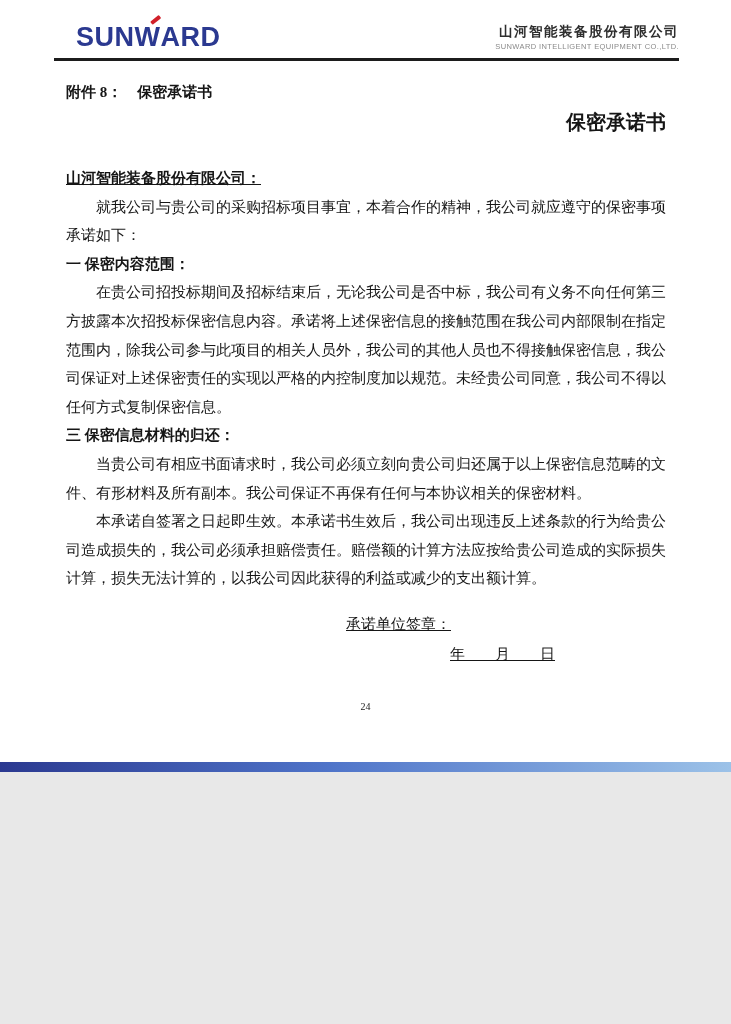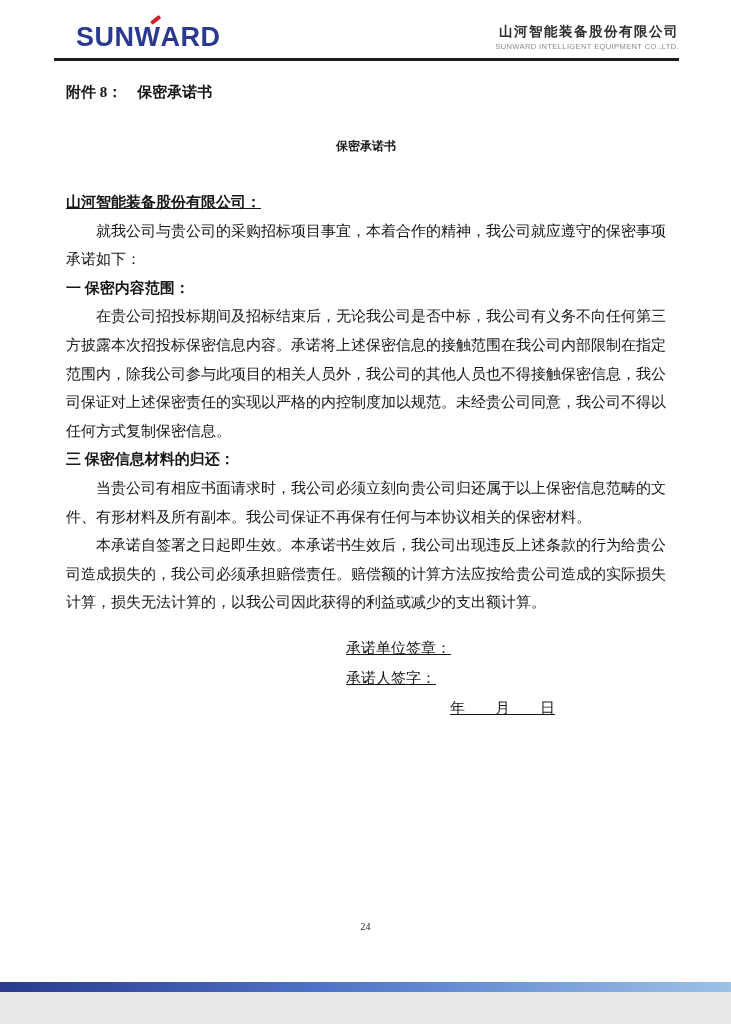--- a/index.html
+++ b/index.html
@@ -1,18 +1,18 @@
 <!DOCTYPE html>
 <html><head>
 <meta charset="utf-8">
 <style>
   html,body { margin:0; padding:0; background:#e8e8e8; }
   .sheet {
     position:relative;
-    width:731px; height:992px;
+    width:731px; height:772px;
     margin:0 auto;
     background:#ffffff;
     font-family:"Liberation Serif","DejaVu Serif",serif;
     color:#161616;
     overflow:hidden;
   }
 
   
   .header {
     position:absolute; top:24px; left:54px; right:52px;
@@ -44,22 +44,22 @@
     white-space:nowrap;
   }
 
   
   .content {
     position:absolute; top:82px; left:66px; width:600px;
     font-size:15px; line-height:28.6px; text-align:justify;
   }
   .attachment { font-weight:bold; line-height:20px; }
   .doc-title {
-    text-align:center; font-weight:bold; font-size:12px;
-    line-height:24px; margin-top:32px;
+    text-align:right; font-weight:bold; font-size:20px;
+    line-height:24px; margin-top:8px;
   }
   .salutation {
     font-weight:bold; text-decoration:underline; margin-top:30px;
   }
   p { margin:0; }
   .indent { text-indent:2em; }
   .sec-head { font-weight:bold; }
 
   .sign-block { margin-top:16px;text-decoration:underline; }
   .sign-line { padding-left:280px; line-height:30px; white-space:pre; }
@@ -100,21 +100,20 @@
 
     <p class="indent">在贵公司招投标期间及招标结束后，无论我公司是否中标，我公司有义务不向任何第三方披露本次招投标保密信息内容。承诺将上述保密信息的接触范围在我公司内部限制在指定范围内，除我公司参与此项目的相关人员外，我公司的其他人员也不得接触保密信息，我公司保证对上述保密责任的实现以严格的内控制度加以规范。未经贵公司同意，我公司不得以任何方式复制保密信息。</p>
 
     <p class="sec-head">三  保密信息材料的归还：</p>
     <p class="indent">当贵公司有相应书面请求时，我公司必须立刻向贵公司归还属于以上保密信息范畴的文件、有形材料及所有副本。我公司保证不再保有任何与本协议相关的保密材料。</p>
 
     <p class="indent">本承诺自签署之日起即生效。本承诺书生效后，我公司出现违反上述条款的行为给贵公司造成损失的，我公司必须承担赔偿责任。赔偿额的计算方法应按给贵公司造成的实际损失计算，损失无法计算的，以我公司因此获得的利益或减少的支出额计算。</p>
 
     <div class="sign-block">
       <p class="sign-line">承诺单位签章：</p>
-      <p class="sign-line">承诺人签字：</p>
       <p class="date-line">年　　月　　日</p>
     </div>
   </div>
 
   <div class="page-num">24</div>
   <div class="footer-bar"></div>
 
 </div>
 
 </body></html>

